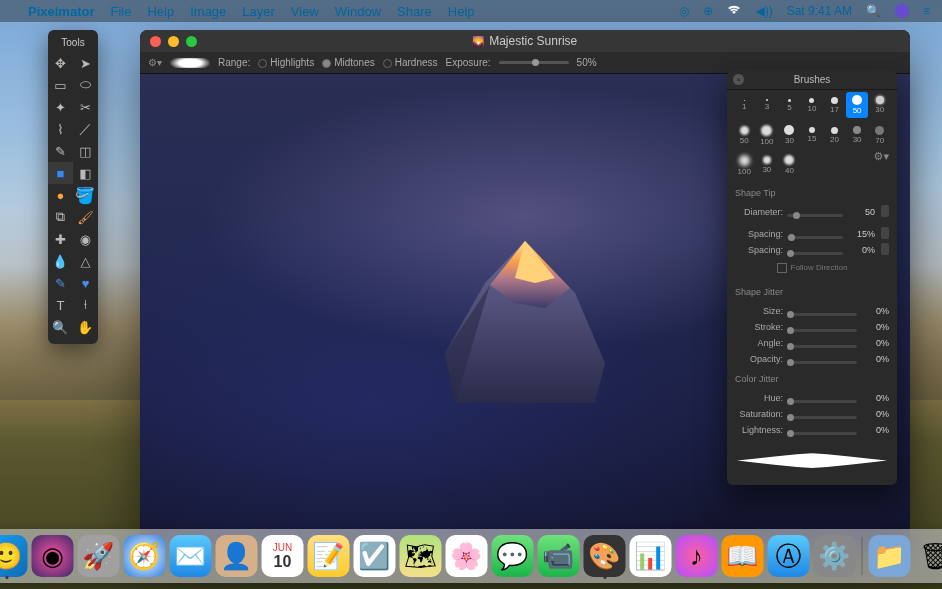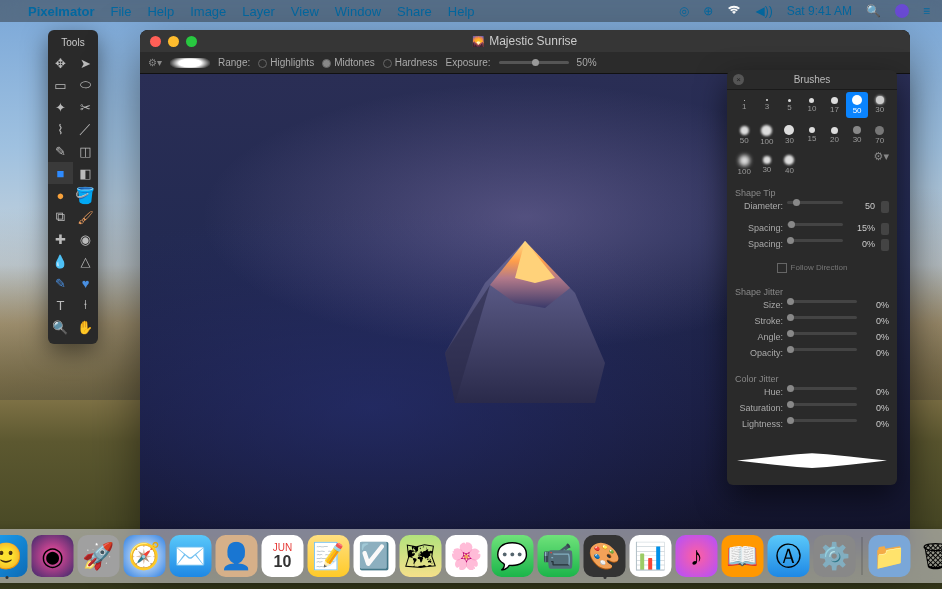--- a/index.html
+++ b/index.html
@@ -58,21 +58,21 @@
                  background:#555; color:#222; font-size:8px; line-height:11px; text-align:center; cursor:pointer;}
   .brush-row { display:grid; grid-template-columns:repeat(6,1fr); padding:2px 6px; }
   .bcell { display:flex; flex-direction:column; align-items:center; gap:1px; height:26px; justify-content:center;
            cursor:pointer; border-radius:3px; }
   .bcell.sel { background:#0a84ff; color:#fff; }
   .bdot { background:#ddd; border-radius:50%; }
   .bnum { font-size:8px; color:#999; } .bcell.sel .bnum{color:#fff;}
   .bsettings { position:absolute; right:8px; color:#888; font-size:11px; cursor:pointer; }
   .section { padding:4px 8px 2px; }
   .sect-title { color:#888; font-size:9px; margin:4px 0 3px; }
-  .prow { display:flex; align-items:flex-start; height:16px; gap:4px; }
+  .prow { display:flex; align-items:flex-end; height:16px; gap:4px; }
   .prow .lbl { width:48px; text-align:right; color:#aaa; font-size:9px; }
   .prow .sl { flex:1; height:3px; background:#444; border-radius:2px; position:relative; }
   .prow .sl .k { position:absolute; width:7px;height:7px;border-radius:50%;background:#888;top:-2px; }
   .prow .val { width:28px; text-align:right; font-size:9px; color:#ccc; }
   .prow .step { width:8px; height:12px; background:#444; border-radius:2px; margin-left:2px; cursor:pointer;}
   .follow { text-align:center; font-size:8px; color:#777; padding:2px 0 4px;}
   .follow::before { content:""; display:inline-block; width:8px;height:8px;border:1px solid #666;margin-right:4px;vertical-align:middle;}
   .bigprev { margin:6px 10px 2px; height:32px;
     background:radial-gradient(ellipse 70% 140% at 50% 50%,#fff 0%,#fff 35%,transparent 65%);
     clip-path: polygon(0% 55%, 10% 50%, 25% 42%, 40% 35%, 50% 32%, 60% 35%, 75% 42%, 90% 50%, 100% 55%, 90% 60%, 75% 68%, 60% 75%, 50% 78%, 40% 75%, 25% 68%, 10% 60%);

